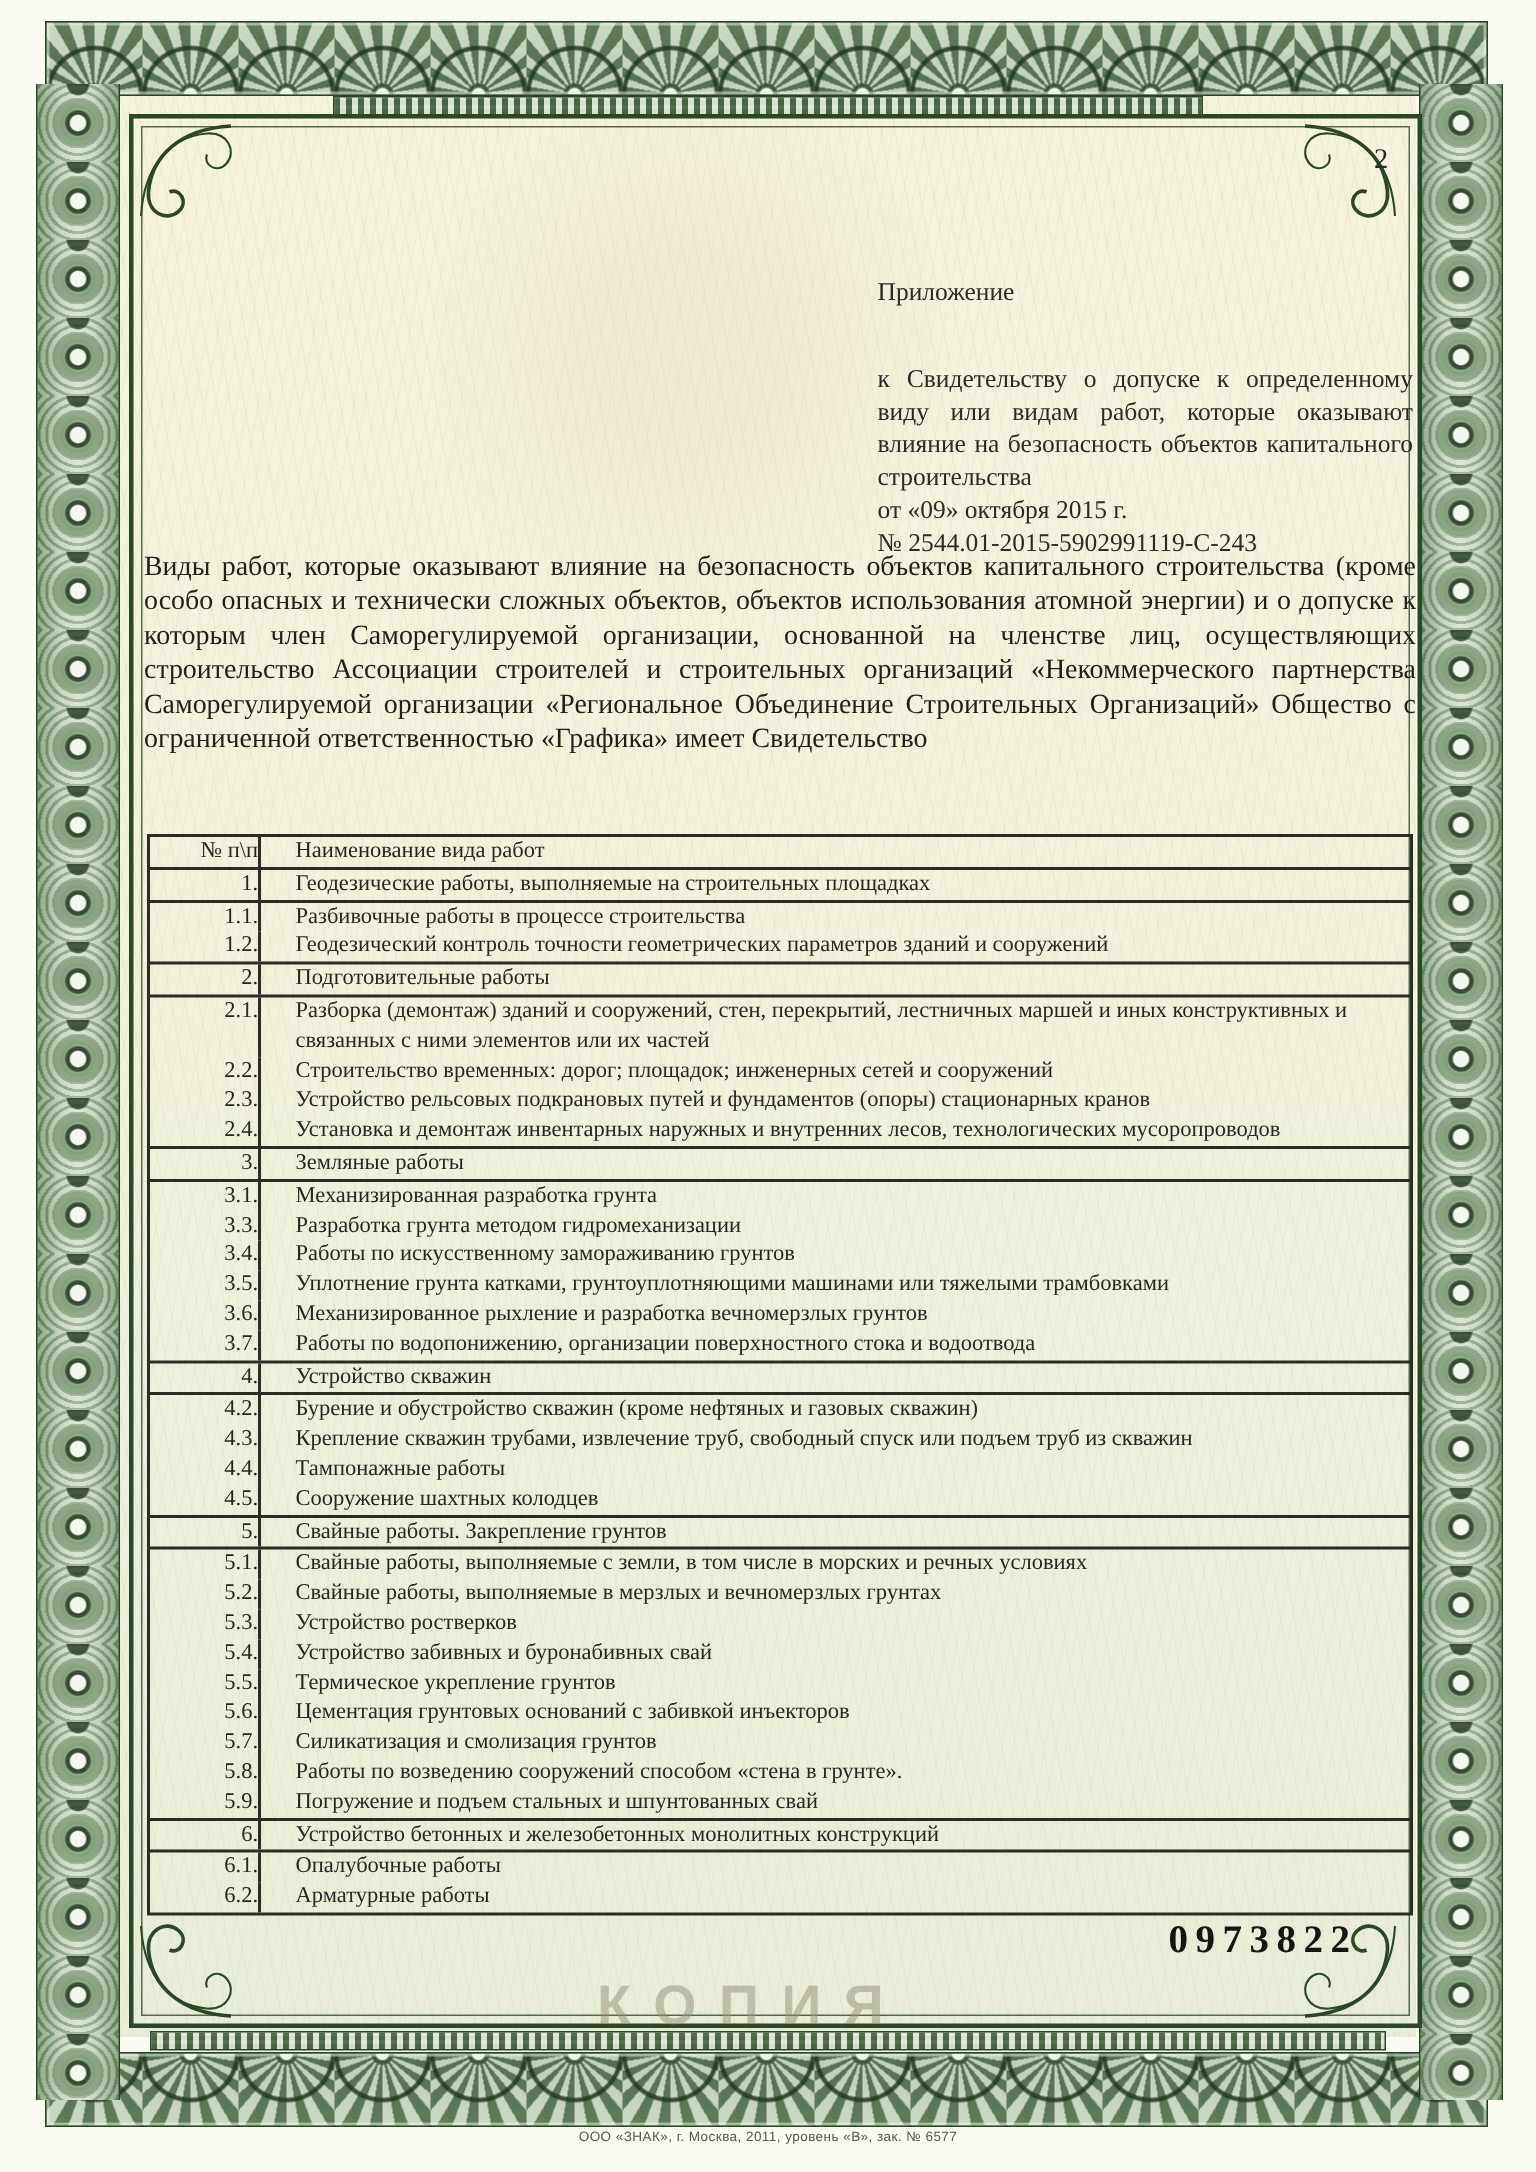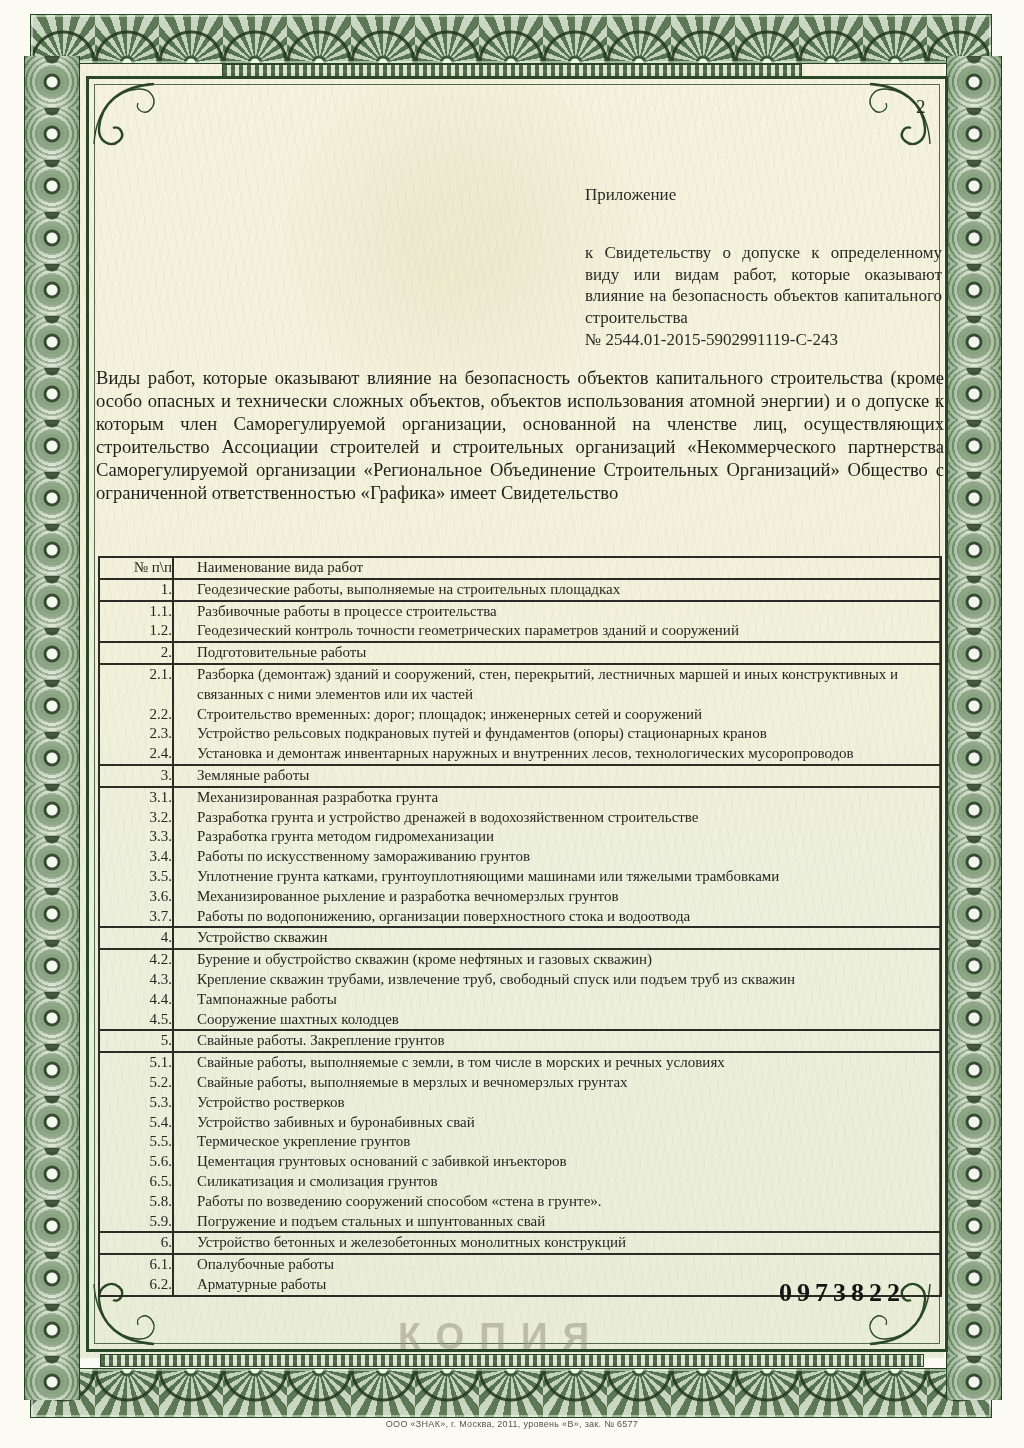--- a/index.html
+++ b/index.html
@@ -127,20 +127,21 @@
   <svg class="corner-curl curl-br" viewBox="0 0 74 74">
     <path d="M66 6 C32 8 13 26 11 50 C10 64 23 70 31 63 C38 57 32 47 25 50" fill="none" stroke="#2b4826" stroke-width="2.4"></path>
     <path d="M6 66 C8 32 26 13 50 11 C64 10 70 23 63 31 C57 38 47 32 50 25" fill="none" stroke="#2b4826" stroke-width="1.4"></path>
   </svg>
 
   <div class="page-number">2</div>
 
   <div class="header-block">
     <div>Приложение</div>
     <div class="just">к Свидетельству о допуске к определенному виду или видам работ, которые оказывают влияние на безопасность объектов капитального строительства</div>
+    <div>от «09» октября 2015 г.</div>
     <div>№ 2544.01-2015-5902991119-С-243</div>
   </div>
 
   <div class="intro">Виды работ, которые оказывают влияние на безопасность объектов капитального строительства (кроме особо опасных и технически сложных объектов, объектов использования атомной энергии) и о допуске к которым член Саморегулируемой организации, основанной на членстве лиц, осуществляющих строительство Ассоциации строителей и строительных организаций «Некоммерческого партнерства Саморегулируемой организации «Региональное Объединение Строительных Организаций» Общество с ограниченной ответственностью «Графика» имеет Свидетельство</div>
 
   <div class="doc-table">
     <div class="tsection">
       <div class="trow">
         <div class="cell num">№ п\п</div>
         <div class="cell name">Наименование вида работ</div>
@@ -192,24 +193,20 @@
             <div class="cell num">3.</div>
             <div class="cell name">Земляные работы</div>
           </div>
         </div>
         <div class="tsection">
           <div class="trow">
             <div class="cell num">3.1.</div>
             <div class="cell name">Механизированная разработка грунта</div>
           </div>
           <div class="trow">
-            <div class="cell num">3.2.</div>
-            <div class="cell name">Разработка грунта и устройство дренажей в водохозяйственном строительстве</div>
-          </div>
-          <div class="trow">
             <div class="cell num">3.3.</div>
             <div class="cell name">Разработка грунта методом гидромеханизации</div>
           </div>
           <div class="trow">
             <div class="cell num">3.4.</div>
             <div class="cell name">Работы по искусственному замораживанию грунтов</div>
           </div>
           <div class="trow">
             <div class="cell num">3.5.</div>
             <div class="cell name">Уплотнение грунта катками, грунтоуплотняющими машинами или тяжелыми трамбовками</div>
@@ -272,21 +269,21 @@
           </div>
           <div class="trow">
             <div class="cell num">5.5.</div>
             <div class="cell name">Термическое укрепление грунтов</div>
           </div>
           <div class="trow">
             <div class="cell num">5.6.</div>
             <div class="cell name">Цементация грунтовых оснований с забивкой инъекторов</div>
           </div>
           <div class="trow">
-            <div class="cell num">6.5.</div>
+            <div class="cell num">5.7.</div>
             <div class="cell name">Силикатизация и смолизация грунтов</div>
           </div>
           <div class="trow">
             <div class="cell num">5.8.</div>
             <div class="cell name">Работы по возведению сооружений способом «стена в грунте».</div>
           </div>
           <div class="trow">
             <div class="cell num">5.9.</div>
             <div class="cell name">Погружение и подъем стальных и шпунтованных свай</div>
           </div>

